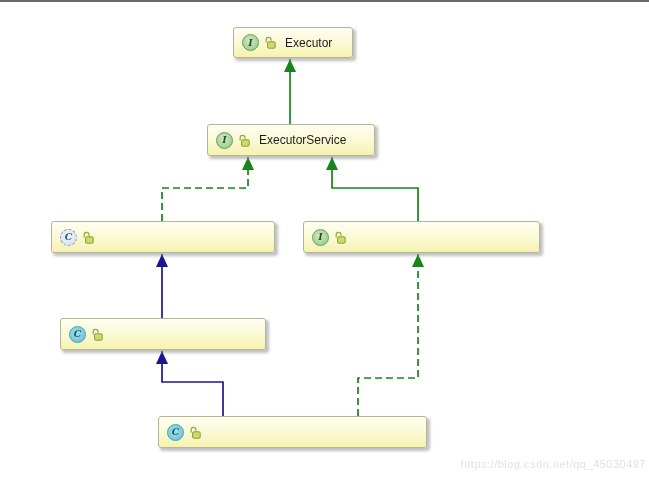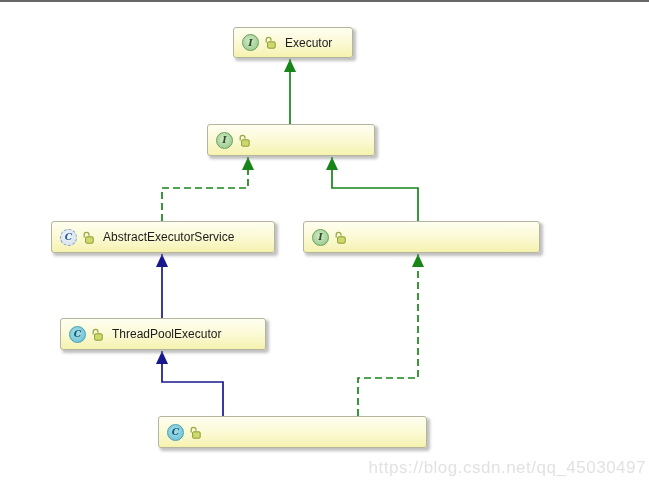--- a/index.html
+++ b/index.html
@@ -44,21 +44,21 @@
     background:radial-gradient(circle at 45% 40%,#a9dde9,#63bed2);
     border:1px solid #46a0b4;color:#135a6c;
   }
   .badge.abstract-class{
     background:radial-gradient(circle at 45% 40%,#f2f6fa,#cfdde9);
     border:1px dashed #7f9ec0;color:#2a5a9a;
   }
   .lock{margin-left:5px;flex:0 0 auto;display:block;}
   .watermark{
     position:absolute;right:3px;top:458px;
-    font-size:17px;color:#e2e2e2;letter-spacing:0.5px;white-space:nowrap;
+    font-size:11px;color:#e2e2e2;letter-spacing:0.5px;white-space:nowrap;
   }
 </style>
 </head>
 <body>
 
 <div id="stage">
   <div class="top-line"></div>
   <svg id="edges" width="649" height="483" viewBox="0 0 649 483" xmlns="http://www.w3.org/2000/svg">
       <g>
         <polyline points="290,124 290,59" fill="none" stroke="#178517" stroke-width="1.7"></polyline>
@@ -93,43 +93,42 @@
           <rect x="3.6" y="5.8" width="7.6" height="6.4" rx="1.2" fill="#cdd96a" stroke="#8e9c38" stroke-width="1"></rect>
         </svg>
         <span class="label">Executor</span>
       </div>
       <div class="node" style="left: 207px; top: 124px; width: 168px; height: 32px;">
         <span class="badge interface">I</span>
         <svg class="lock" width="13" height="13" viewBox="0 0 13 13">
           <path d="M2.2,6.4 L2.2,3.9 A2.4,2.4 0 0 1 7,3.7 L7,4.7" fill="none" stroke="#9aa84a" stroke-width="1.3"></path>
           <rect x="3.6" y="5.8" width="7.6" height="6.4" rx="1.2" fill="#cdd96a" stroke="#8e9c38" stroke-width="1"></rect>
         </svg>
+        <span class="label">ExecutorService</span>
       </div>
       <div class="node" style="left: 51px; top: 221px; width: 224px; height: 32px;">
         <span class="badge abstract-class">C</span>
         <svg class="lock" width="13" height="13" viewBox="0 0 13 13">
           <path d="M2.2,6.4 L2.2,3.9 A2.4,2.4 0 0 1 7,3.7 L7,4.7" fill="none" stroke="#9aa84a" stroke-width="1.3"></path>
           <rect x="3.6" y="5.8" width="7.6" height="6.4" rx="1.2" fill="#cdd96a" stroke="#8e9c38" stroke-width="1"></rect>
         </svg>
-        <span class="label">AbstractExecutorService</span>
       </div>
       <div class="node" style="left: 303px; top: 221px; width: 237px; height: 32px;">
         <span class="badge interface">I</span>
         <svg class="lock" width="13" height="13" viewBox="0 0 13 13">
           <path d="M2.2,6.4 L2.2,3.9 A2.4,2.4 0 0 1 7,3.7 L7,4.7" fill="none" stroke="#9aa84a" stroke-width="1.3"></path>
           <rect x="3.6" y="5.8" width="7.6" height="6.4" rx="1.2" fill="#cdd96a" stroke="#8e9c38" stroke-width="1"></rect>
         </svg>
       </div>
       <div class="node" style="left: 60px; top: 318px; width: 206px; height: 32px;">
         <span class="badge class">C</span>
         <svg class="lock" width="13" height="13" viewBox="0 0 13 13">
           <path d="M2.2,6.4 L2.2,3.9 A2.4,2.4 0 0 1 7,3.7 L7,4.7" fill="none" stroke="#9aa84a" stroke-width="1.3"></path>
           <rect x="3.6" y="5.8" width="7.6" height="6.4" rx="1.2" fill="#cdd96a" stroke="#8e9c38" stroke-width="1"></rect>
         </svg>
-        <span class="label">ThreadPoolExecutor</span>
       </div>
       <div class="node" style="left: 158px; top: 416px; width: 269px; height: 32px;">
         <span class="badge class">C</span>
         <svg class="lock" width="13" height="13" viewBox="0 0 13 13">
           <path d="M2.2,6.4 L2.2,3.9 A2.4,2.4 0 0 1 7,3.7 L7,4.7" fill="none" stroke="#9aa84a" stroke-width="1.3"></path>
           <rect x="3.6" y="5.8" width="7.6" height="6.4" rx="1.2" fill="#cdd96a" stroke="#8e9c38" stroke-width="1"></rect>
         </svg>
       </div>
     </div>
   <div class="watermark">https://blog.csdn.net/qq_45030497</div>

